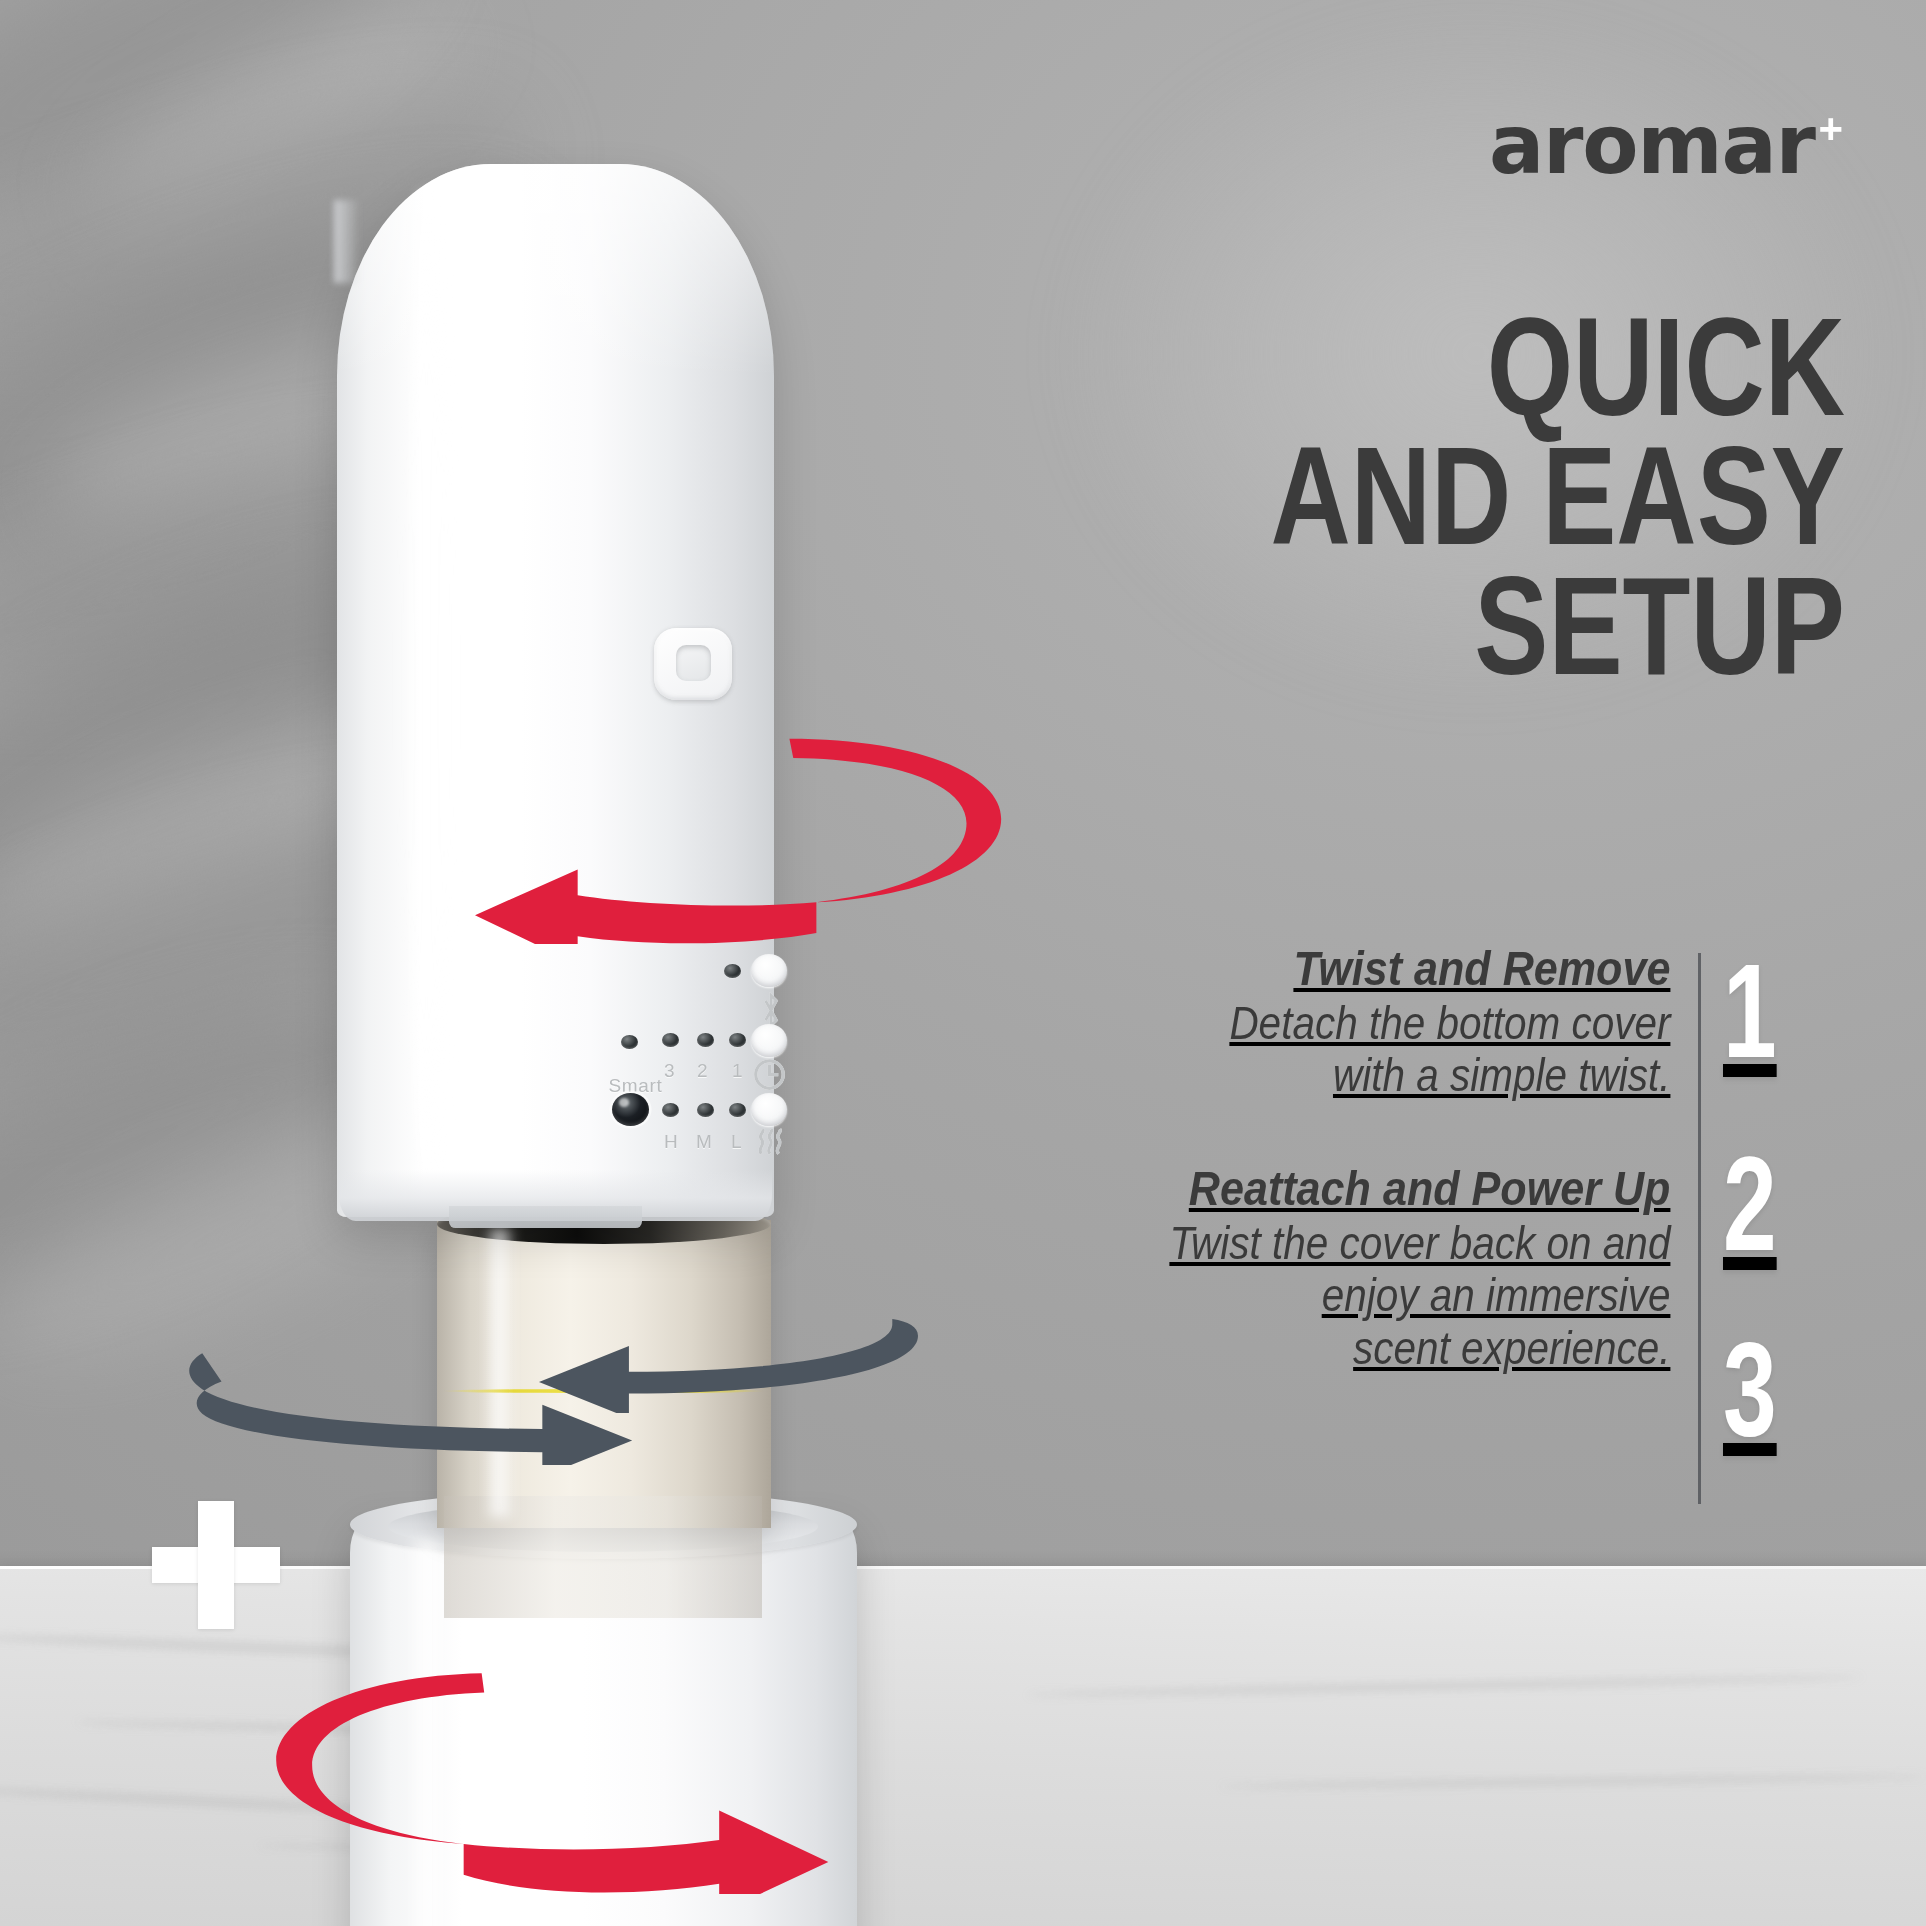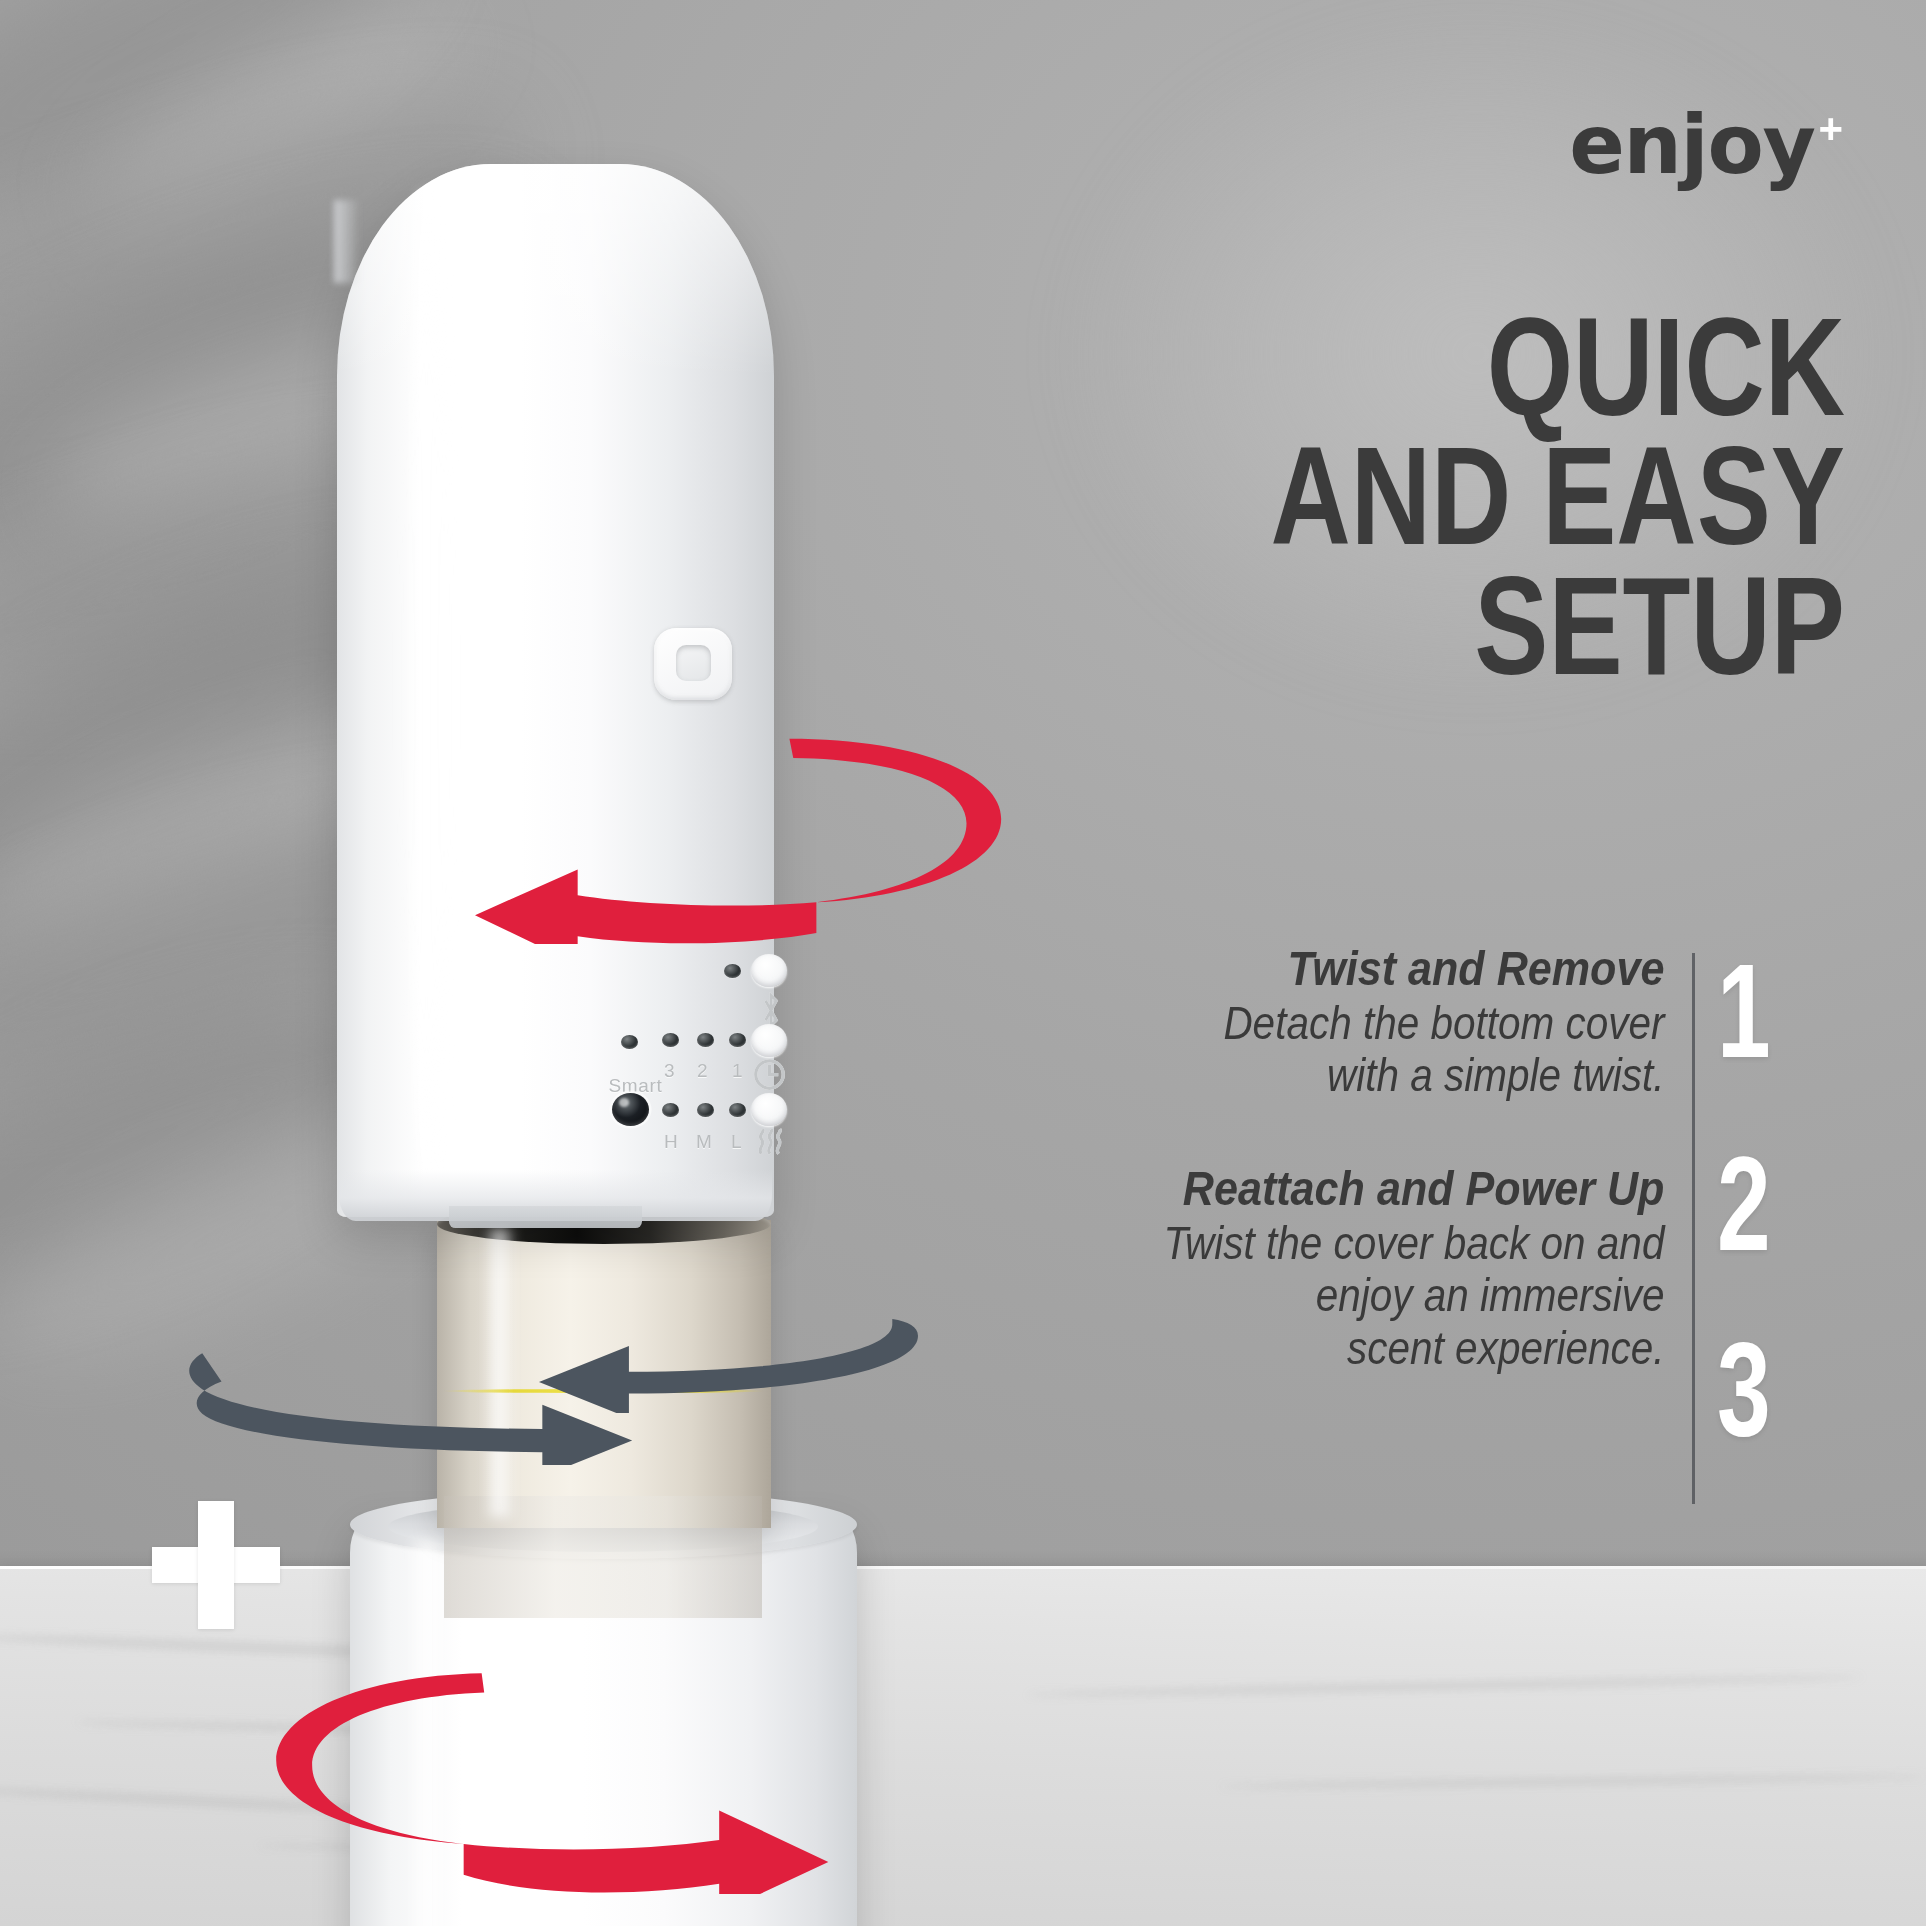--- a/index.html
+++ b/index.html
@@ -238,22 +238,23 @@
     font-weight:700;
     font-size:139px;
     line-height:.93;
     letter-spacing:0px;
     transform:scaleX(.80);
     transform-origin:100% 0;
   }
   .headline div{white-space:nowrap;}
 
   .steps{
-    position:absolute;right:96px;top:944px;width:860px;
+    position:absolute;right:90px;top:944px;width:860px;
     display:flex;
+    text-decoration:underline;
   }
   .stepsText{flex:1;padding-right:28px;}
   .stepsRule{
     width:2.6px;background:#54565a;
     margin:9px 0 11.6px 0;
     opacity:.85;
   }
   .stepsNums{width:135px;padding-left:22px;}
 
   .step{margin-bottom:62px;}
@@ -442,21 +443,21 @@
                Z" fill="#e01f3d"></path>
     </svg>
 
     <div class="plusMark">
       <b class="h"></b>
       <b class="v"></b>
     </div>
   </div>
 
   <div class="logo">
-    <span class="logoWord">enjoy</span>
+    <span class="logoWord">aromar</span>
     <span class="logoPlus">+</span>
   </div>
 
   <div class="headline">
     <div>QUICK</div>
     <div>AND EASY</div>
     <div>SETUP</div>
   </div>
 
   <div class="steps">

